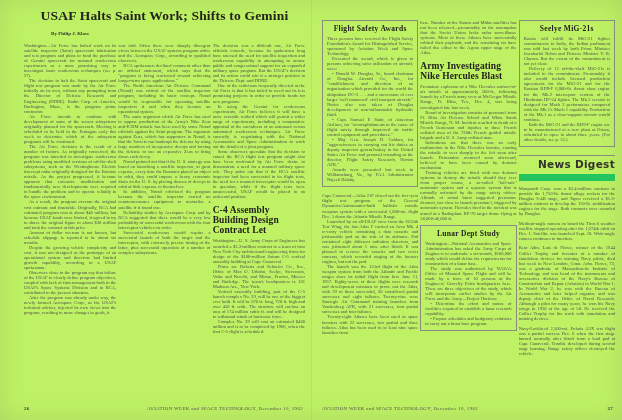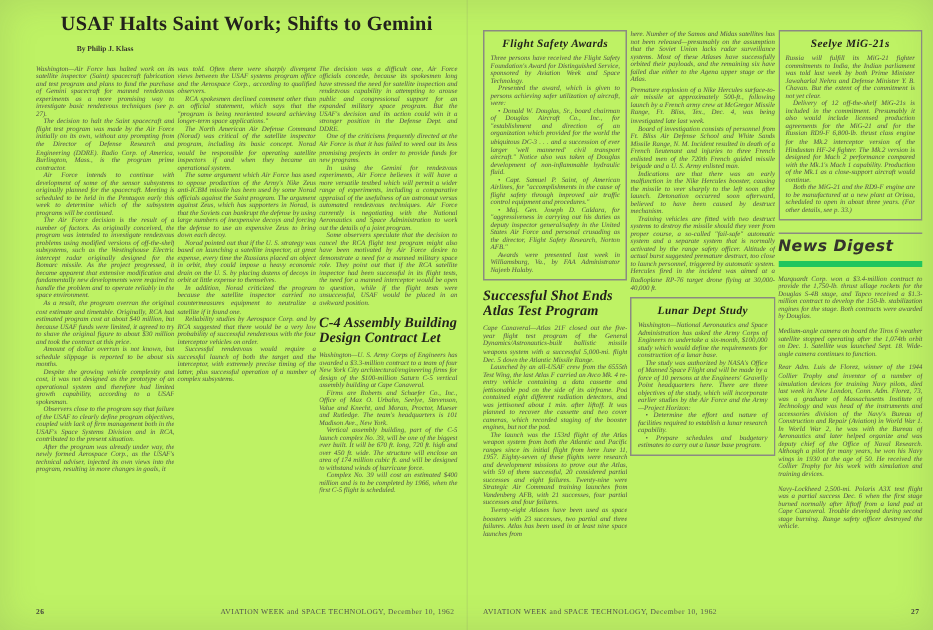--- a/index.html
+++ b/index.html
@@ -15,21 +15,21 @@
   .page-right{left:311px;width:311px;border-left:1px solid rgba(120,118,110,.12);}
   h1.headline{
     position:absolute;top:8px;left:24px;right:6px;margin:0;
     font-size:13.5px;line-height:15px;font-weight:bold;color:#23221c;
     text-align:center;letter-spacing:.2px;
   }
   .byline{
     position:absolute;top:31px;left:24px;width:92px;
     font-size:5px;font-weight:bold;text-align:center;color:#39382f;
   }
-  .cols{position:absolute;display:flex;gap:2px;overflow:hidden;font-style:italic;}
+  .cols{position:absolute;display:flex;gap:2px;overflow:hidden;}
   .page-left .cols{top:43px;left:24px;right:6px;bottom:15px;}
   .page-right .cols{top:20px;left:10px;right:8px;bottom:15px;}
   .col{flex:1 1 0;overflow:hidden;}
   .para{
     margin:0;font-size:4.6px;line-height:5.05px;text-align:justify;
     text-indent:5px;color:#504f4a;
   }
   [data-bind-list] .para:first-child{text-indent:0;}
   h2.subhead{
     margin:6px 0 3px;font-size:9.5px;line-height:10px;font-weight:bold;
@@ -37,22 +37,22 @@
   }
   .boxed{
     border:1px solid #8b8a82;padding:3px 4px 4px;margin:0 0 6px;
   }
   h3.boxtitle{
     margin:1px 0 3px;font-size:7.5px;line-height:8px;font-weight:bold;
     text-align:center;color:#23221c;letter-spacing:.3px;
   }
   .digest-head{
     margin:8px 0 5px;padding:3px 0 4px;
-    border-top:1px solid #8b8a82;border-bottom:4px solid #22c55e;
-    text-align:left;
+    border-top:1px solid #8b8a82;border-bottom:7px solid #22c55e;
+    text-align:right;
   }
   .digest-title{
     margin:0;font-family:"DejaVu Sans","Liberation Sans",sans-serif;
     font-size:10.5px;line-height:11px;font-weight:bold;color:#34332d;
     letter-spacing:.3px;
   }
   .digest-list .para{text-indent:0;margin-bottom:4.5px;}
   .footer{
     position:absolute;bottom:9px;font-size:5px;color:#55544e;
     display:flex;justify-content:space-between;align-items:baseline;
@@ -130,33 +130,33 @@
           <h3 class="boxtitle" data-bind="right_page.flight_safety.title">Flight Safety Awards</h3>
           <div data-bind-list="right_page.flight_safety.paragraphs">
               <p class="para">Three persons have received the Flight Safety Foundation's Award for Distinguished Service, sponsored by Aviation Week and Space Technology.</p>
               <p class="para">Presented the award, which is given to persons achieving safer utilization of aircraft, were:</p>
               <p class="para">• Donald W. Douglas, Sr., board chairman of Douglas Aircraft Co., Inc., for "establishment and direction of an organization which provided for the world the ubiquitous DC-3 . . . and a succession of ever larger 'well mannered' civil transport aircraft." Notice also was taken of Douglas development of non-inflammable hydraulic fluid.</p>
               <p class="para">• Capt. Samuel P. Saint, of American Airlines, for "accomplishments in the cause of flight safety through improved air traffic control equipment and procedures."</p>
               <p class="para">• Maj. Gen. Joseph D. Caldara, for "aggressiveness in carrying out his duties as deputy inspector general/safety in the United States Air Force and personal crusading as the director, Flight Safety Research, Norton AFB."</p>
               <p class="para">Awards were presented last week in Williamsburg, Va., by FAA Administrator Najeeb Halaby.</p>
             </div>
         </div>
-        <h2 class="subhead" data-bind="right_page.atlas_article.title">Successful Shot Ends Atlas Test Program</h2>
         <div data-bind-list="right_page.atlas_article.col1">
             <p class="para">Cape Canaveral—Atlas 21F closed out the five-year flight test program of the General Dynamics/Astronautics-built ballistic missile weapons system with a successful 5,000-mi. flight Dec. 5 down the Atlantic Missile Range.</p>
             <p class="para">Launched by an all-USAF crew from the 6555th Test Wing, the last Atlas F carried an Avco Mk. 4 re-entry vehicle containing a data cassette and jettisonable pod on the side of its airframe. Pod contained eight different radiation detectors, and was jettisoned about 1 min. after liftoff. It was planned to recover the cassette and two cover cameras, which recorded staging of the booster engines, but not the pod.</p>
             <p class="para">The launch was the 153rd flight of the Atlas weapon system from both the Atlantic and Pacific ranges since its initial flight from here June 11, 1957. Eighty-seven of these flights were research and development missions to prove out the Atlas, with 59 of them successful, 20 considered partial successes and eight failures. Twenty-nine were Strategic Air Command training launches from Vandenberg AFB, with 21 successes, four partial successes and four failures.</p>
             <p class="para">Twenty-eight Atlases have been used as space boosters with 23 successes, two partial and three failures. Atlas has been used in at least nine space launches from</p>
           </div>
       </div>
 
       <div class="col">
         <div class="cont-block" data-bind-list="right_page.atlas_article.continuation">
             <p class="para">here. Number of the Samos and Midas satellites has not been released—presumably on the assumption that the Soviet Union lacks radar surveillance systems. Most of these Atlases have successfully orbited their payloads, and the remaining six have failed due either to the Agena upper stage or the Atlas.</p>
           </div>
+        <h2 class="subhead" data-bind="right_page.army_article.title">Army Investigating Nike Hercules Blast</h2>
         <div class="army-block" data-bind-list="right_page.army_article.paragraphs">
             <p class="para">Premature explosion of a Nike Hercules surface-to-air missile at approximately 500-ft., following launch by a French army crew at McGregor Missile Range, Ft. Bliss, Tex., Dec. 4, was being investigated late last week.</p>
             <p class="para">Board of investigation consists of personnel from Ft. Bliss Air Defense School and White Sands Missile Range, N. M. Incident resulted in death of a French lieutenant and injuries to three French enlisted men of the 720th French guided missile brigade and a U. S. Army enlisted man.</p>
             <p class="para">Indications are that there was an early malfunction in the Nike Hercules booster, causing the missile to veer sharply to the left soon after launch. Detonation occurred soon afterward, believed to have been caused by destruct mechanism.</p>
             <p class="para">Training vehicles are fitted with two destruct systems to destroy the missile should they veer from proper course, a so-called "fail-safe" automatic system and a separate system that is normally activated by the range safety officer. Altitude of actual burst suggested premature destruct, too close to launch personnel, triggered by automatic system. Hercules fired in the incident was aimed at a Radioplane RP-76 target drone flying at 30,000-40,000 ft.</p>
           </div>
         <div class="boxed">
           <h3 class="boxtitle" data-bind="right_page.lunar_base.title">Lunar Dept Study</h3>
           <div data-bind-list="right_page.lunar_base.paragraphs">
               <p class="para">Washington—National Aeronautics and Space Administration has asked the Army Corps of Engineers to undertake a six-month, $100,000 study which would define the requirements for construction of a lunar base.</p>

